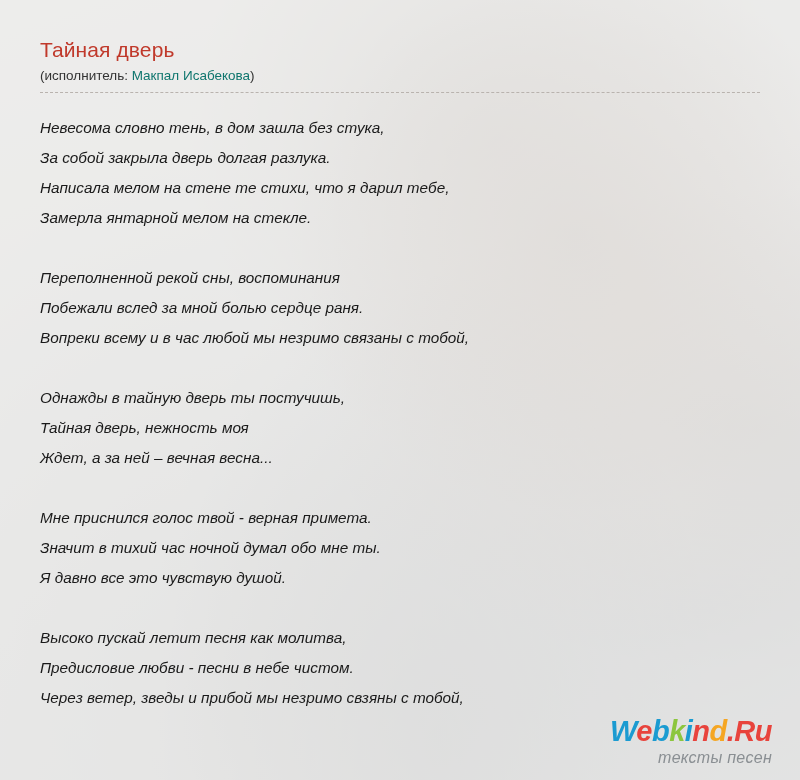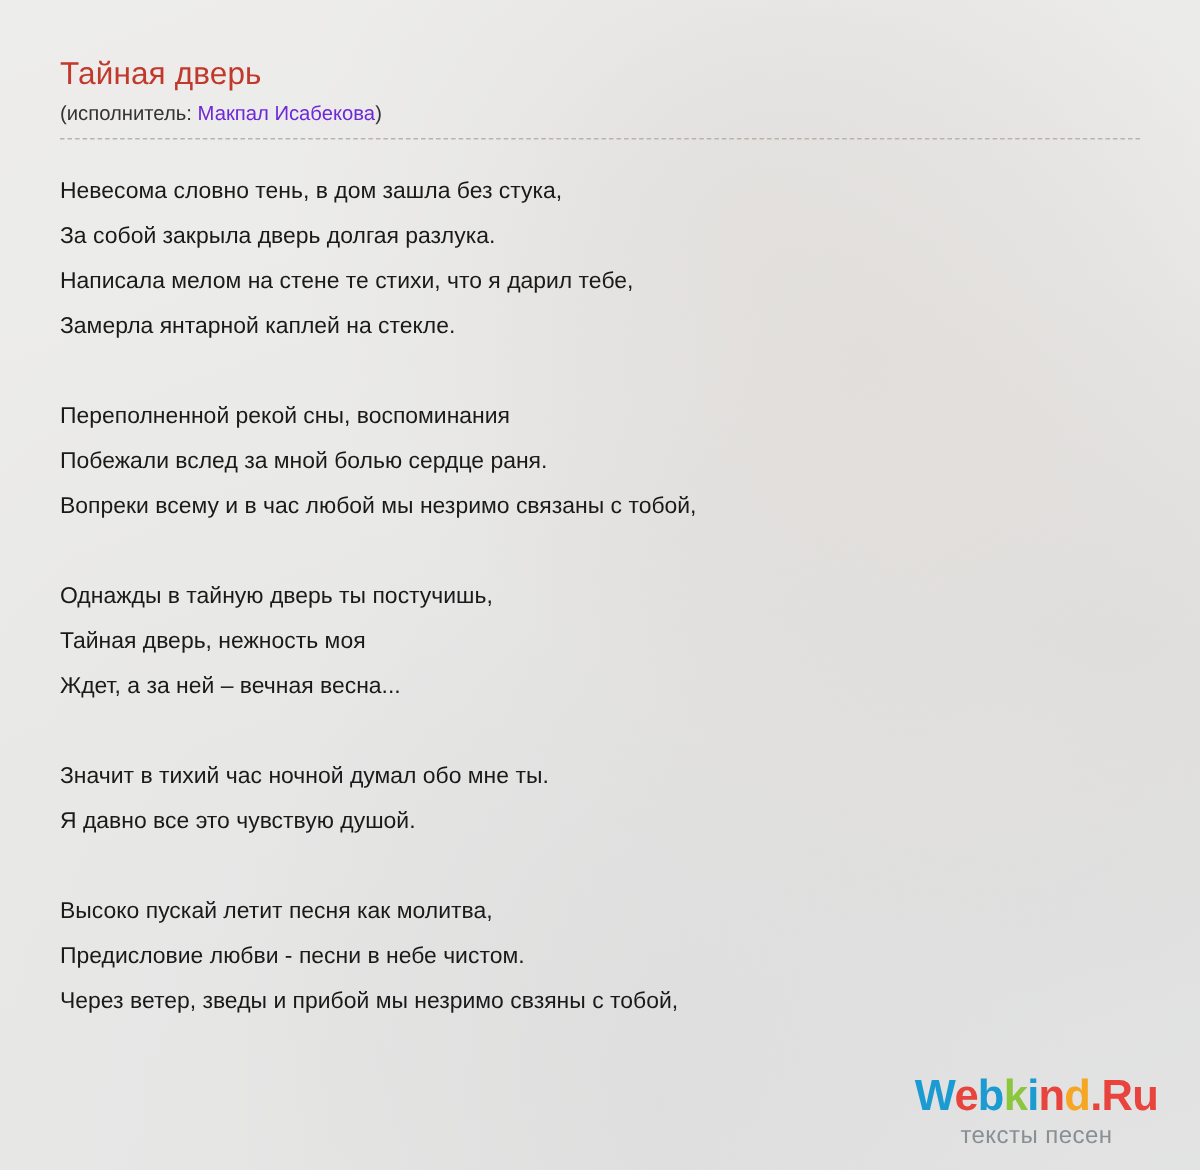--- a/index.html
+++ b/index.html
@@ -58,36 +58,37 @@
     letter-spacing: 0.1px;
   }
   .artist-line {
     font-size: 13.5px;
     color: #333;
     padding-bottom: 9px;
     border-bottom: 1px dashed #b9b3ae;
     margin-bottom: 20px;
   }
   .artist-line a {
-    color: #6d28d9;
+    color: #0f766e;
     text-decoration: none;
   }
   .lyrics {
     font-size: 15.3px;
     line-height: 30px;
     color: #1a1a1a;
   }
   .stanza { margin-bottom: 30px; }
-  .stanza .line { white-space: pre-wrap; }
+  .stanza .line { white-space: pre-wrap; font-style: italic; }
   .logo {
     position: absolute;
     right: 28px;
     bottom: 14px;
-    text-align: center;
+    text-align: right;
     line-height: 1;
+    font-style: italic;
   }
   .logo .wk {
     font-size: 29px;
     font-weight: bold;
     letter-spacing: -0.5px;
   }
   .logo .wk .c1 { color: #1b9bd1; }
   .logo .wk .c2 { color: #e8433c; }
   .logo .wk .c3 { color: #1b9bd1; }
   .logo .wk .c4 { color: #8cc63e; }
@@ -115,33 +116,34 @@
 
     <div class="artist-line">
       <span>(исполнитель: </span><a href="#">Макпал Исабекова</a><span>)</span>
     </div>
 
     <div class="lyrics">
       <div class="stanza">
         <div class="line">Невесома словно тень, в дом зашла без стука,</div>
         <div class="line">За собой закрыла дверь долгая разлука.</div>
         <div class="line">Написала мелом на стене те стихи, что я дарил тебе,</div>
-        <div class="line">Замерла янтарной каплей на стекле.</div>
+        <div class="line">Замерла янтарной мелом на стекле.</div>
       </div>
       <div class="stanza">
         <div class="line">Переполненной рекой сны, воспоминания</div>
         <div class="line">Побежали вслед за мной болью сердце раня.</div>
         <div class="line">Вопреки всему и в час любой мы незримо связаны с тобой,</div>
       </div>
       <div class="stanza">
         <div class="line">Однажды в тайную дверь ты постучишь,</div>
         <div class="line">Тайная дверь, нежность моя</div>
         <div class="line">Ждет, а за ней – вечная весна...</div>
       </div>
       <div class="stanza">
+        <div class="line">Мне приснился голос твой - верная примета.</div>
         <div class="line">Значит в тихий час ночной думал обо мне ты.</div>
         <div class="line">Я давно все это чувствую душой.</div>
       </div>
       <div class="stanza">
         <div class="line">Высоко пускай летит песня как молитва,</div>
         <div class="line">Предисловие любви - песни в небе чистом.</div>
         <div class="line">Через ветер, зведы и прибой мы незримо свзяны с тобой,</div>
 
       </div>
     </div>

